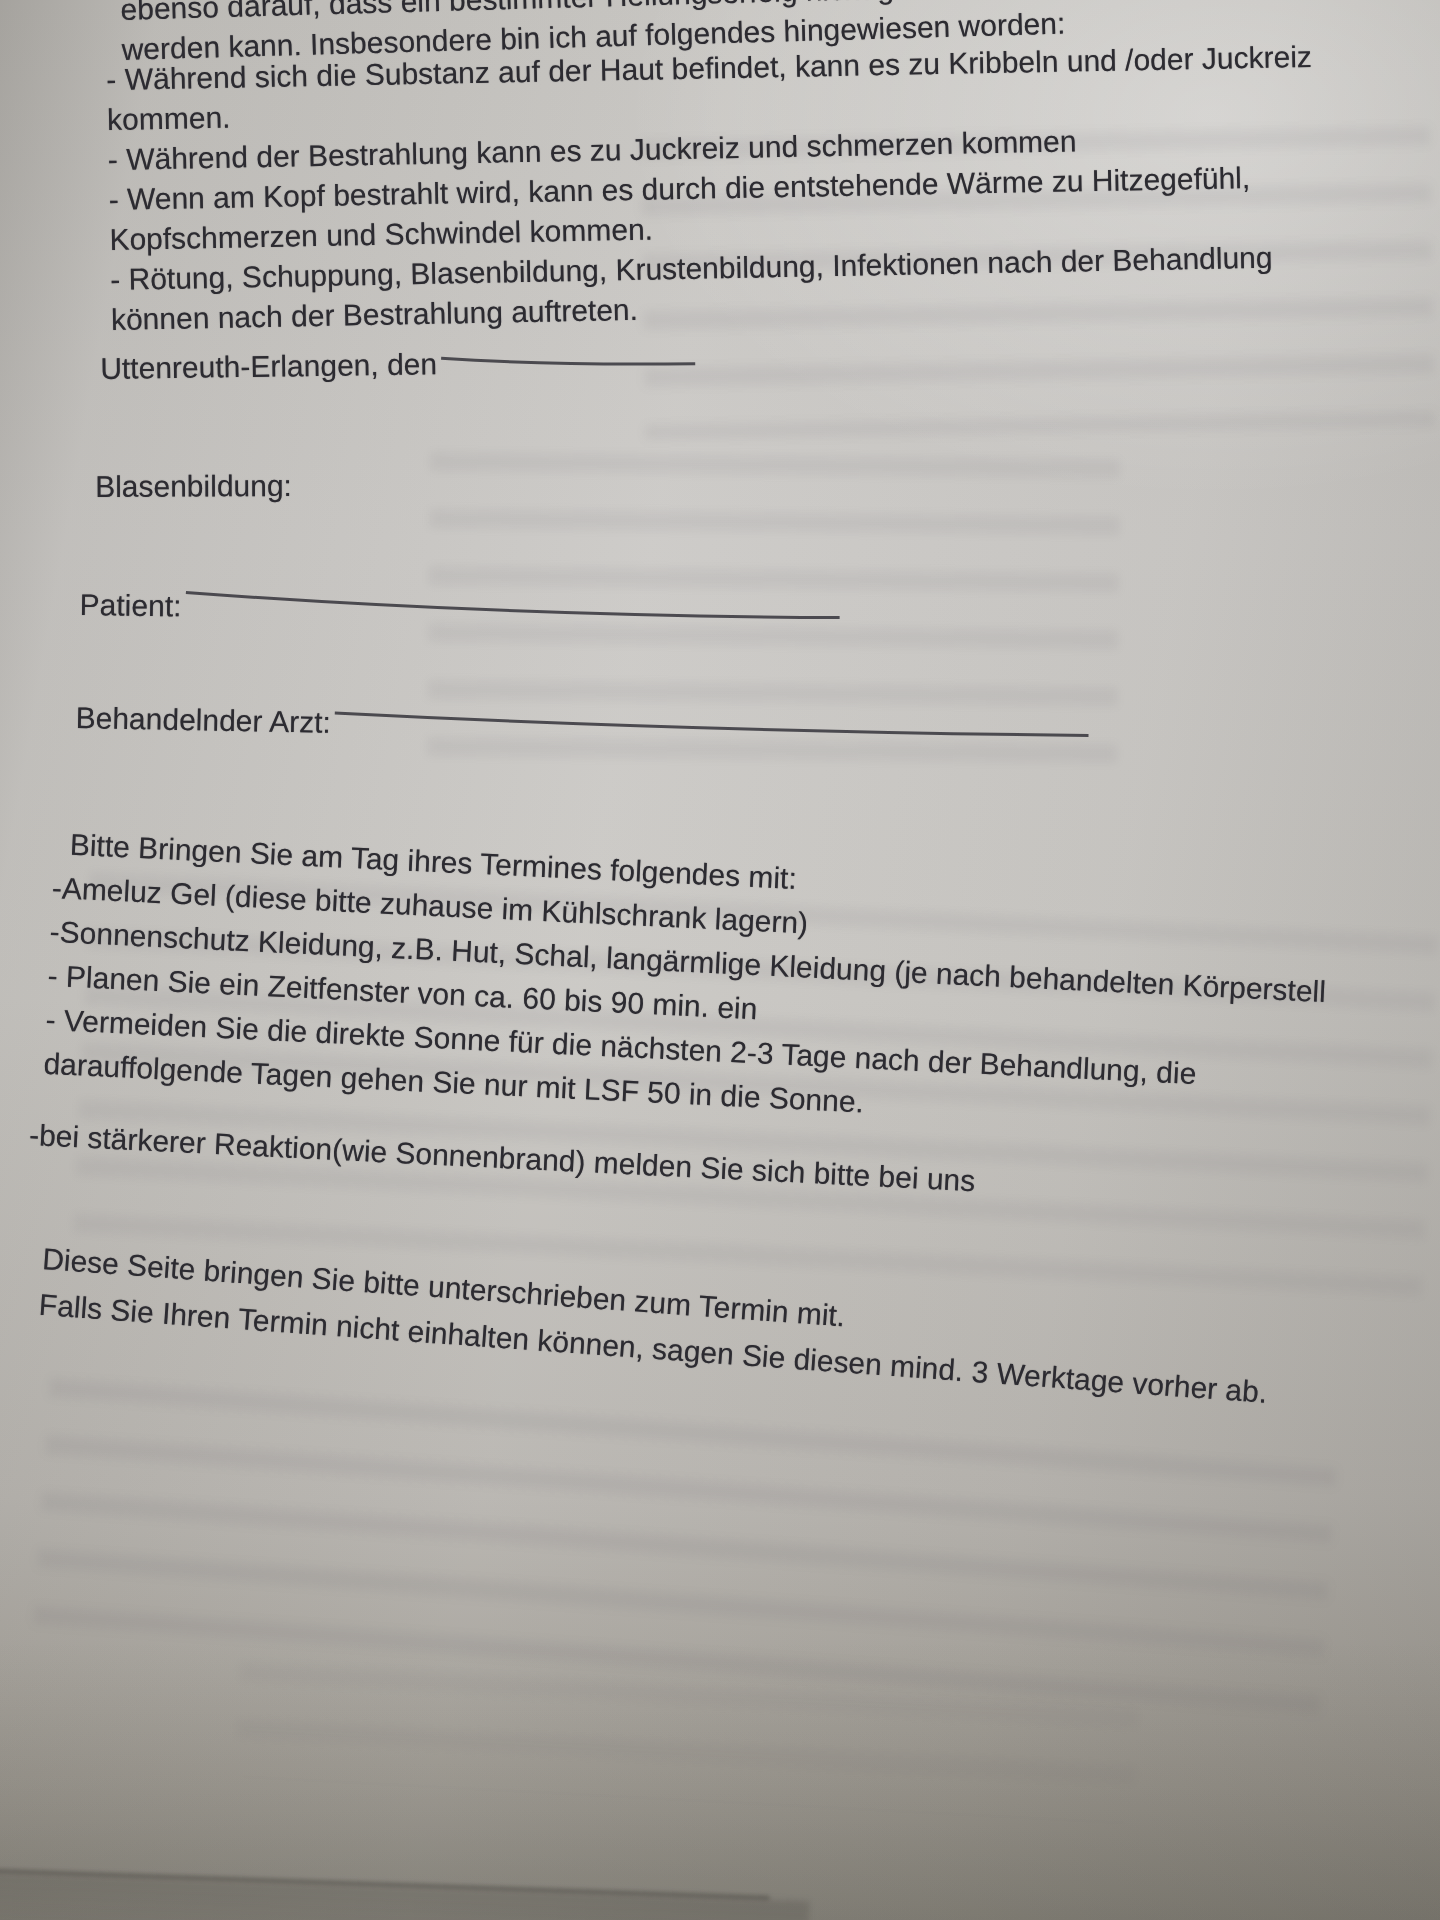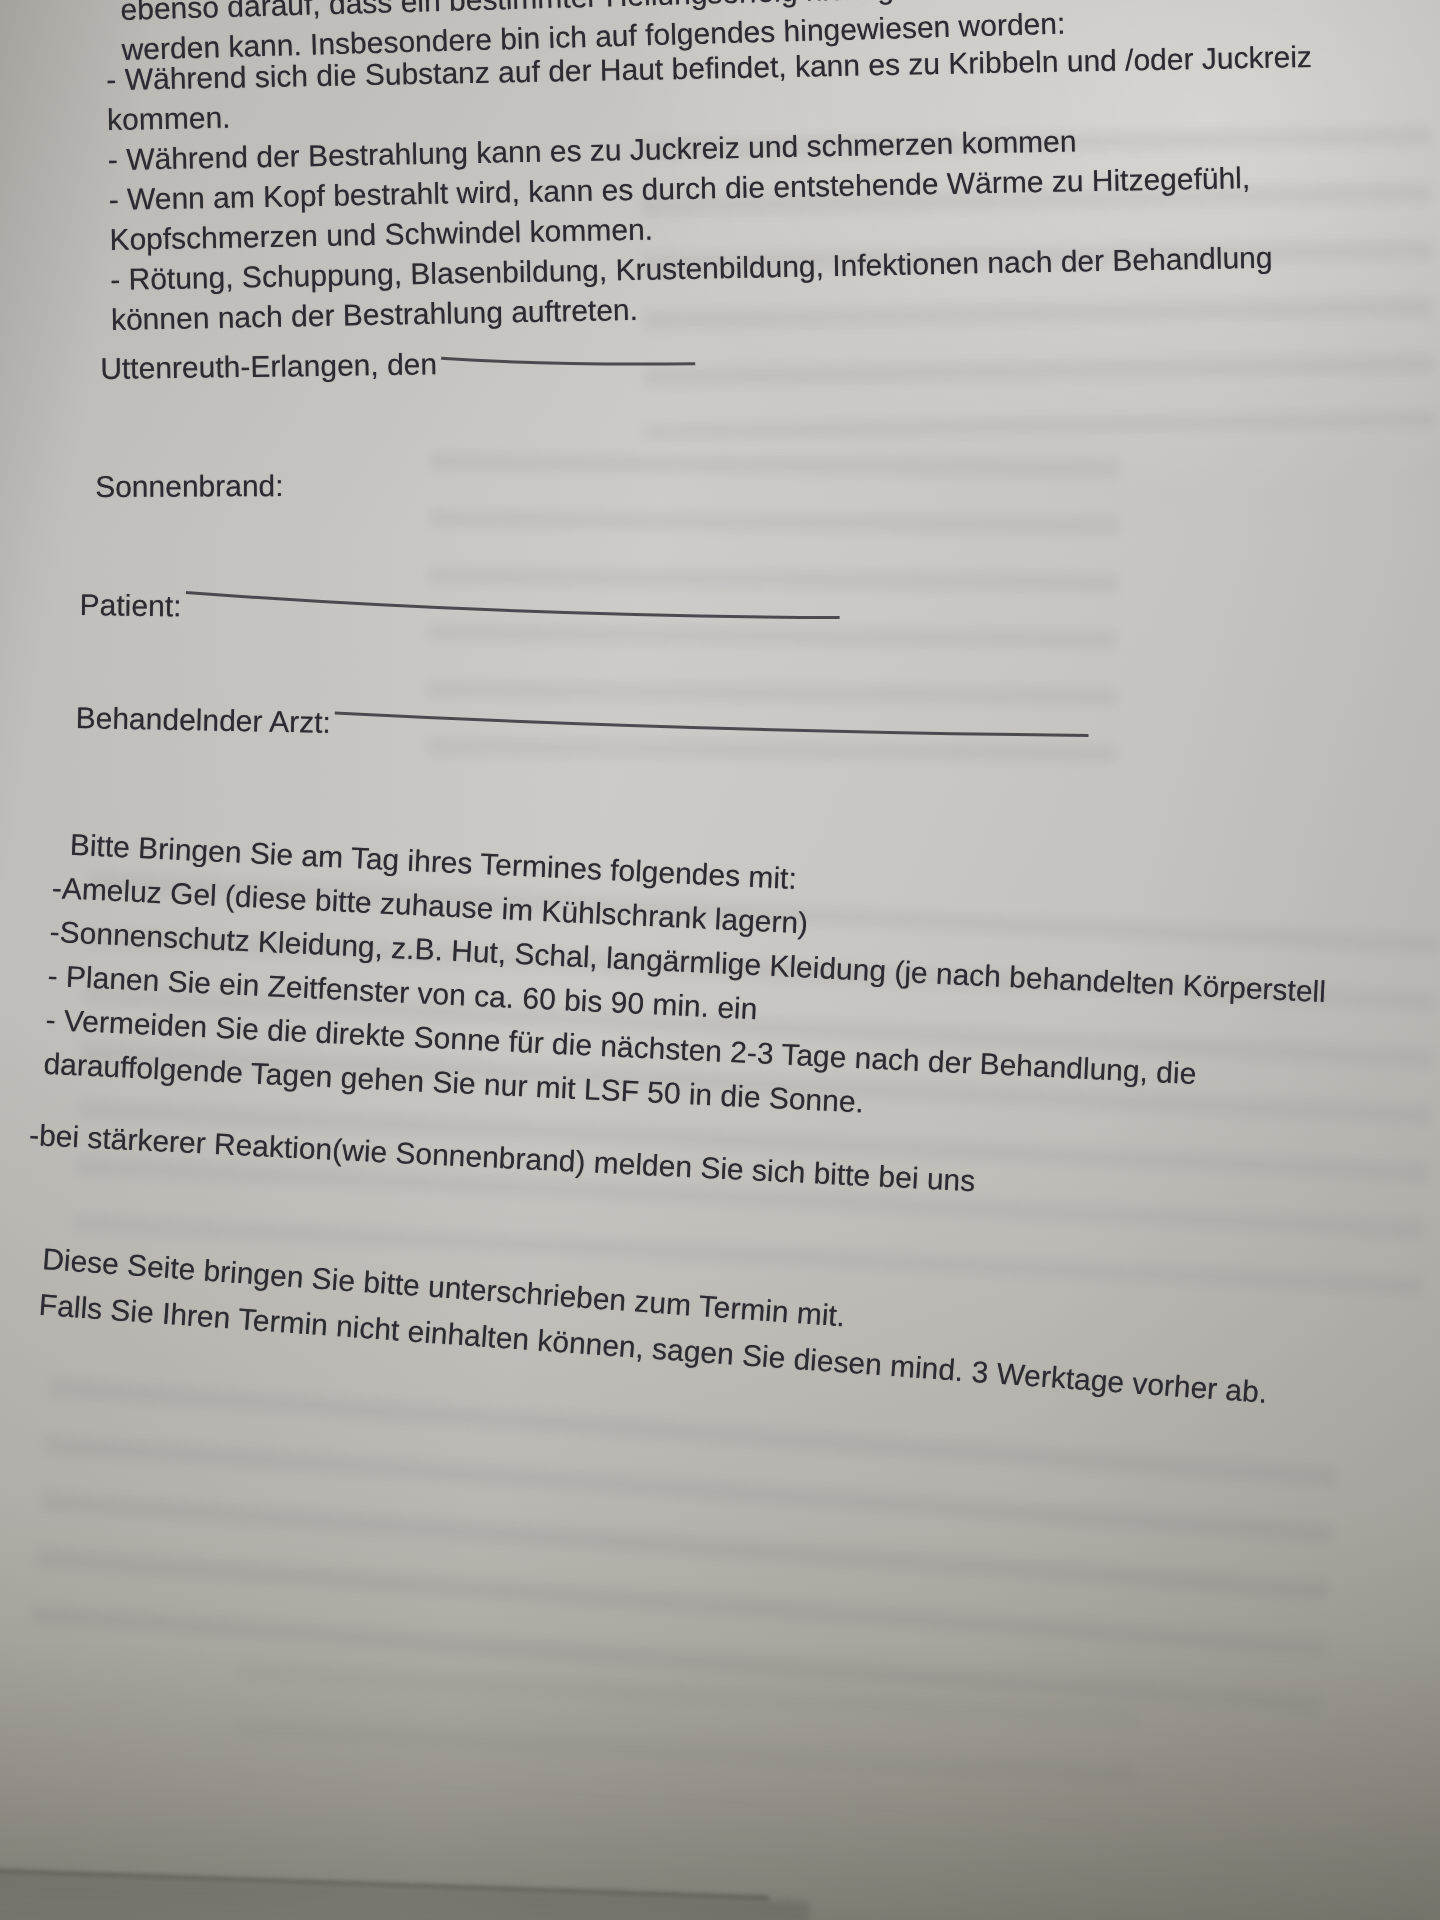--- a/index.html
+++ b/index.html
@@ -87,21 +87,21 @@
     <div class="ln">können nach der Bestrahlung auftreten.</div>
   </div>
 
   <div class="txt b-date">
     <span class="ln">Uttenreuth-Erlangen, den</span><svg class="sig-line" width="260" height="22" viewBox="0 0 260 22">
         <path d="M2,6 C90,13 180,15 256,15"></path>
       </svg>
   </div>
 
   <div class="txt b-sign">
-    <span class="ln">Sonnenbrand:</span>
+    <span class="ln">Blasenbildung:</span>
   </div>
 
   <div class="txt b-pat">
     <span class="ln">Patient:</span><svg class="sig-line" width="660" height="30" viewBox="0 0 660 30">
         <path d="M2,6 C200,18 430,24 656,22"></path>
       </svg>
   </div>
 
   <div class="txt b-doc">
     <span class="ln">Behandelnder Arzt:</span><svg class="sig-line" width="760" height="28" viewBox="0 0 760 28">

